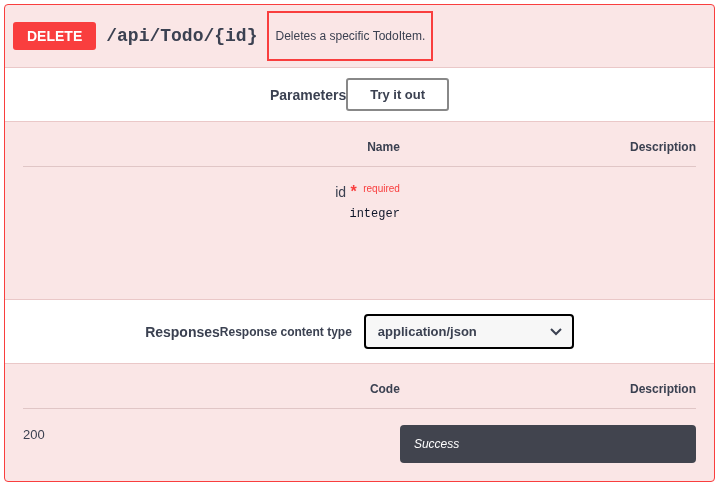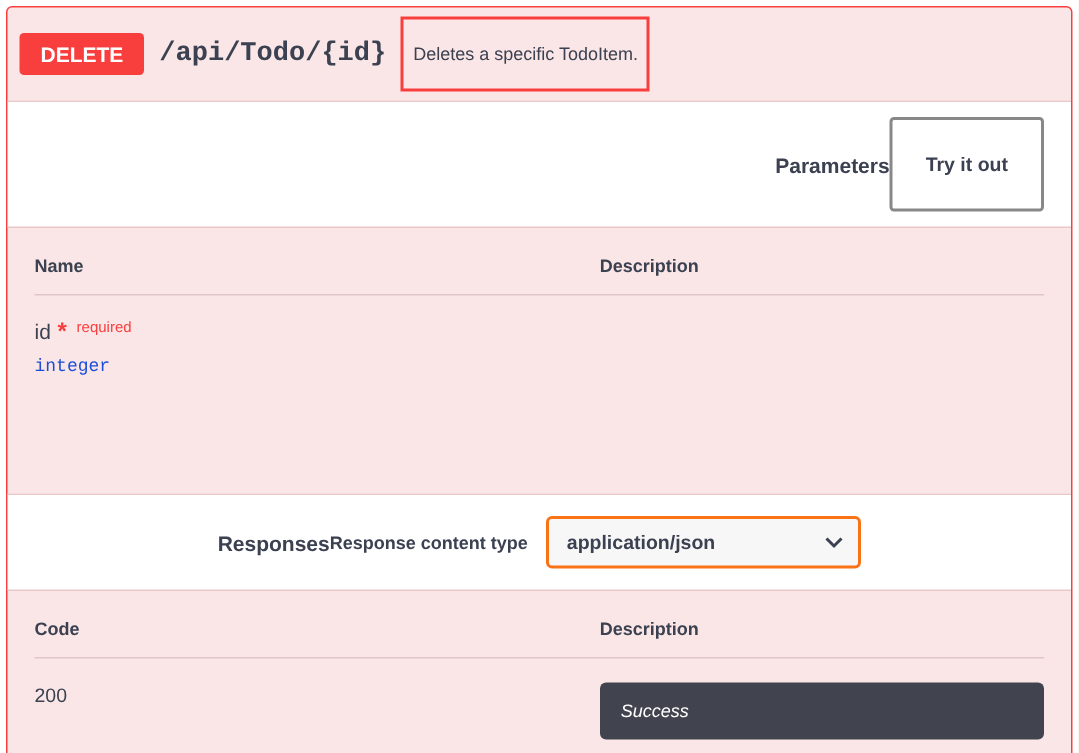--- a/index.html
+++ b/index.html
@@ -39,45 +39,46 @@
   .summary-desc {
     font-size: 12px;
     color: #3b4151;
     border: 2px solid #f93e3e;
     padding: 16px 6px;
   }
   .section-header {
     background: #fff;
     display: flex;
     align-items: center;
-    justify-content: flex-end;
+    justify-content: center;
     padding: 10px 18px;
     border-top: 1px solid #eac8c8;
     border-bottom: 1px solid #eac8c8;
   }
   .section-title {
     font-size: 14px;
     font-weight: 700;
     color: #3b4151;
   }
   .try-btn {
     background: #fff;
     border: 2px solid #888;
     border-radius: 3px;
-    padding: 22px 22px;
+    padding: 7px 22px;
     font-weight: 700;
     font-size: 13px;
     color: #3b4151;
     cursor: pointer;
   }
   .params-body {
     padding: 18px;
   }
   .cols {
     display: flex;
+    text-align: right;
   }
   .col-name { width: 56%; }
   .col-desc { width: 44%; }
   .col-head {
     font-size: 12px;
     font-weight: 700;
     color: #3b4151;
     padding-bottom: 12px;
     border-bottom: 1px solid #e0c6c6;
     margin-bottom: 16px;
@@ -91,21 +92,21 @@
   .required-star { color: #f93e3e; font-weight: 700; }
   .required-text {
     color: #f93e3e;
     font-size: 10px;
     vertical-align: top;
     padding-left: 2px;
   }
   .param-type {
     font-family: "Courier New", monospace;
     font-size: 12px;
-    color: #1d4ed8;
+    color: #0f172a;
     margin-top: 6px;
   }
   .param-in {
     font-family: "Courier New", monospace;
     font-size: 12px;
     color: #888;
     font-style: italic;
     margin-top: 2px;
   }
   .params-space { height: 60px; }
@@ -125,21 +126,21 @@
   }
   .content-type-label {
     font-size: 12px;
     font-weight: 700;
     color: #3b4151;
   }
   .select-wrap {
     position: relative;
   }
   .content-type-select {
-    border: 2px solid #f97316;
+    border: 2px solid #000000;
     border-radius: 4px;
     background: #f7f7f7;
     padding: 8px 40px 8px 12px;
     font-weight: 700;
     font-size: 13px;
     color: #3b4151;
     min-width: 210px;
     appearance: none;
     cursor: pointer;
   }

